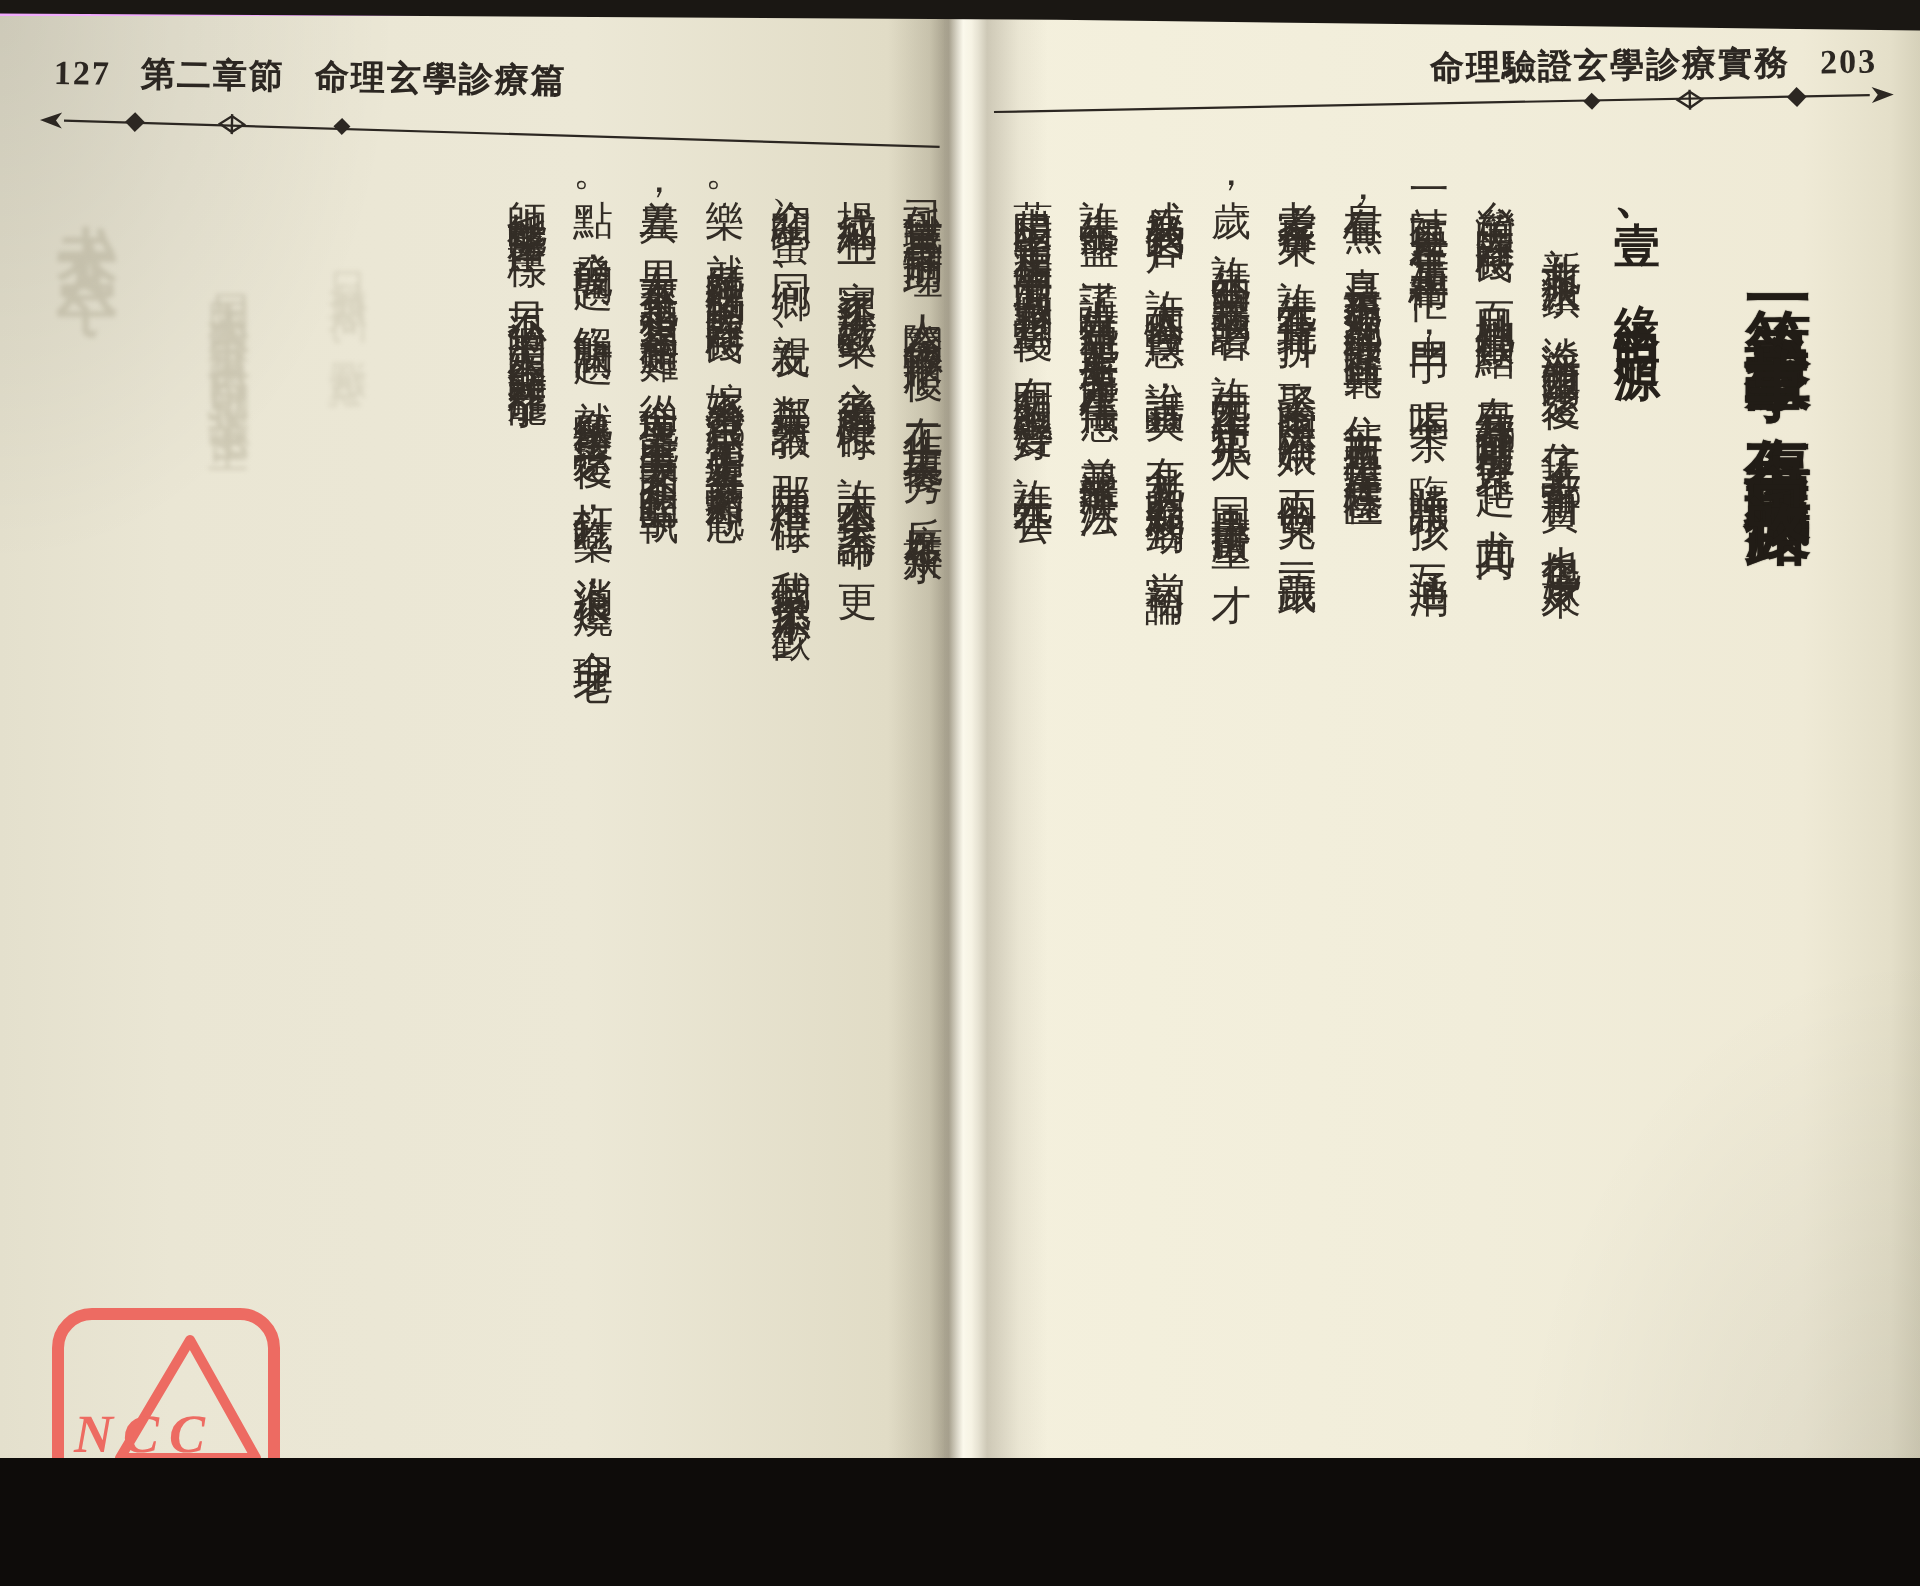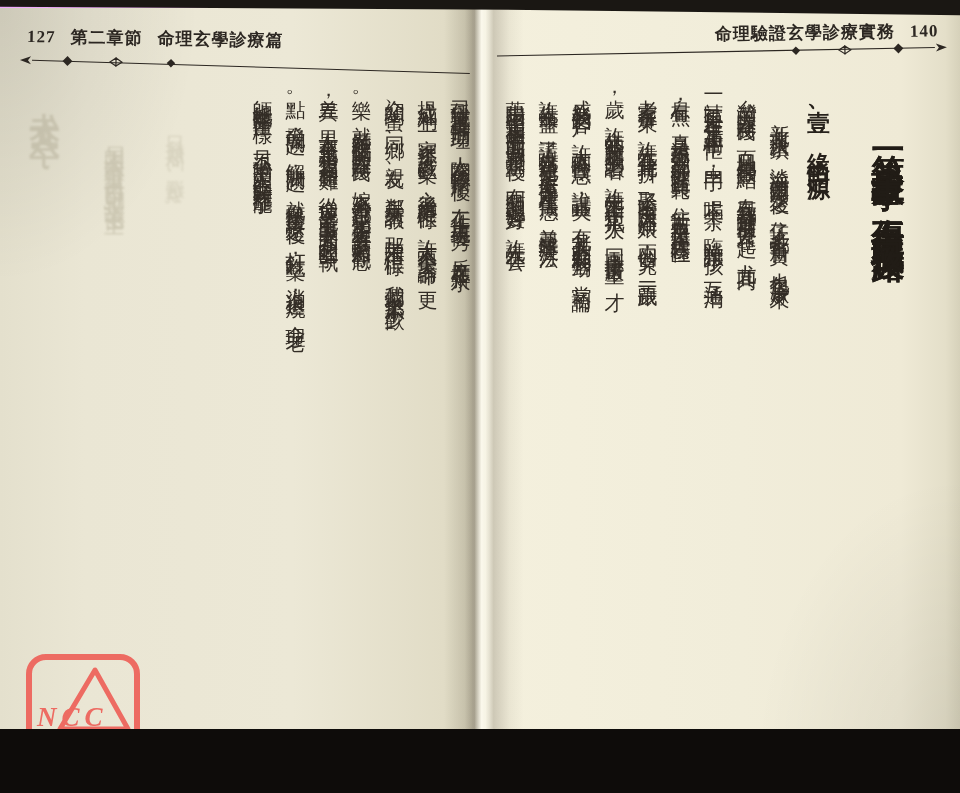--- a/index.html
+++ b/index.html
@@ -80,21 +80,21 @@
   <svg class="rule rule-left" width="455" height="16" viewBox="0 0 455 16">
     <path d="M14 8 L452 12" stroke="#2c2722" stroke-width="1.1" fill="none"></path>
     <path d="M2 8 L13 4 L10 8 L13 12 Z" fill="#2c2722"></path>
     <rect x="46" y="4.5" width="7" height="7" transform="rotate(45 49.5 8)" fill="#2c2722"></rect>
     <path d="M92 8 l6 -4 l6 4 l-6 4 Z M98 3 v10" stroke="#2c2722" stroke-width="1.2" fill="none"></path>
     <rect x="150" y="5" width="6" height="6" transform="rotate(45 153 8)" fill="#2c2722"></rect>
   </svg>
 
   <div class="running-head rh-right">
     <span>命理驗證玄學診療實務</span>
-    <span>140</span>
+    <span>203</span>
   </div>
   <svg class="rule rule-right" width="452" height="16" viewBox="0 0 452 16">
     <path d="M0 6 L438 9" stroke="#2c2722" stroke-width="1.1" fill="none"></path>
     <rect x="296" y="5.5" width="6" height="6" transform="rotate(45 299 8.5)" fill="#2c2722"></rect>
     <path d="M342 9 l6 -4 l6 4 l-6 4 Z M348 4 v10" stroke="#2c2722" stroke-width="1.2" fill="none"></path>
     <rect x="398" y="5.5" width="7" height="7" transform="rotate(45 401.5 9)" fill="#2c2722"></rect>
     <path d="M450 9 L439 5 L442 9 L439 13 Z" fill="#2c2722"></path>
   </svg>
 
   <div class="vtext part-title">

